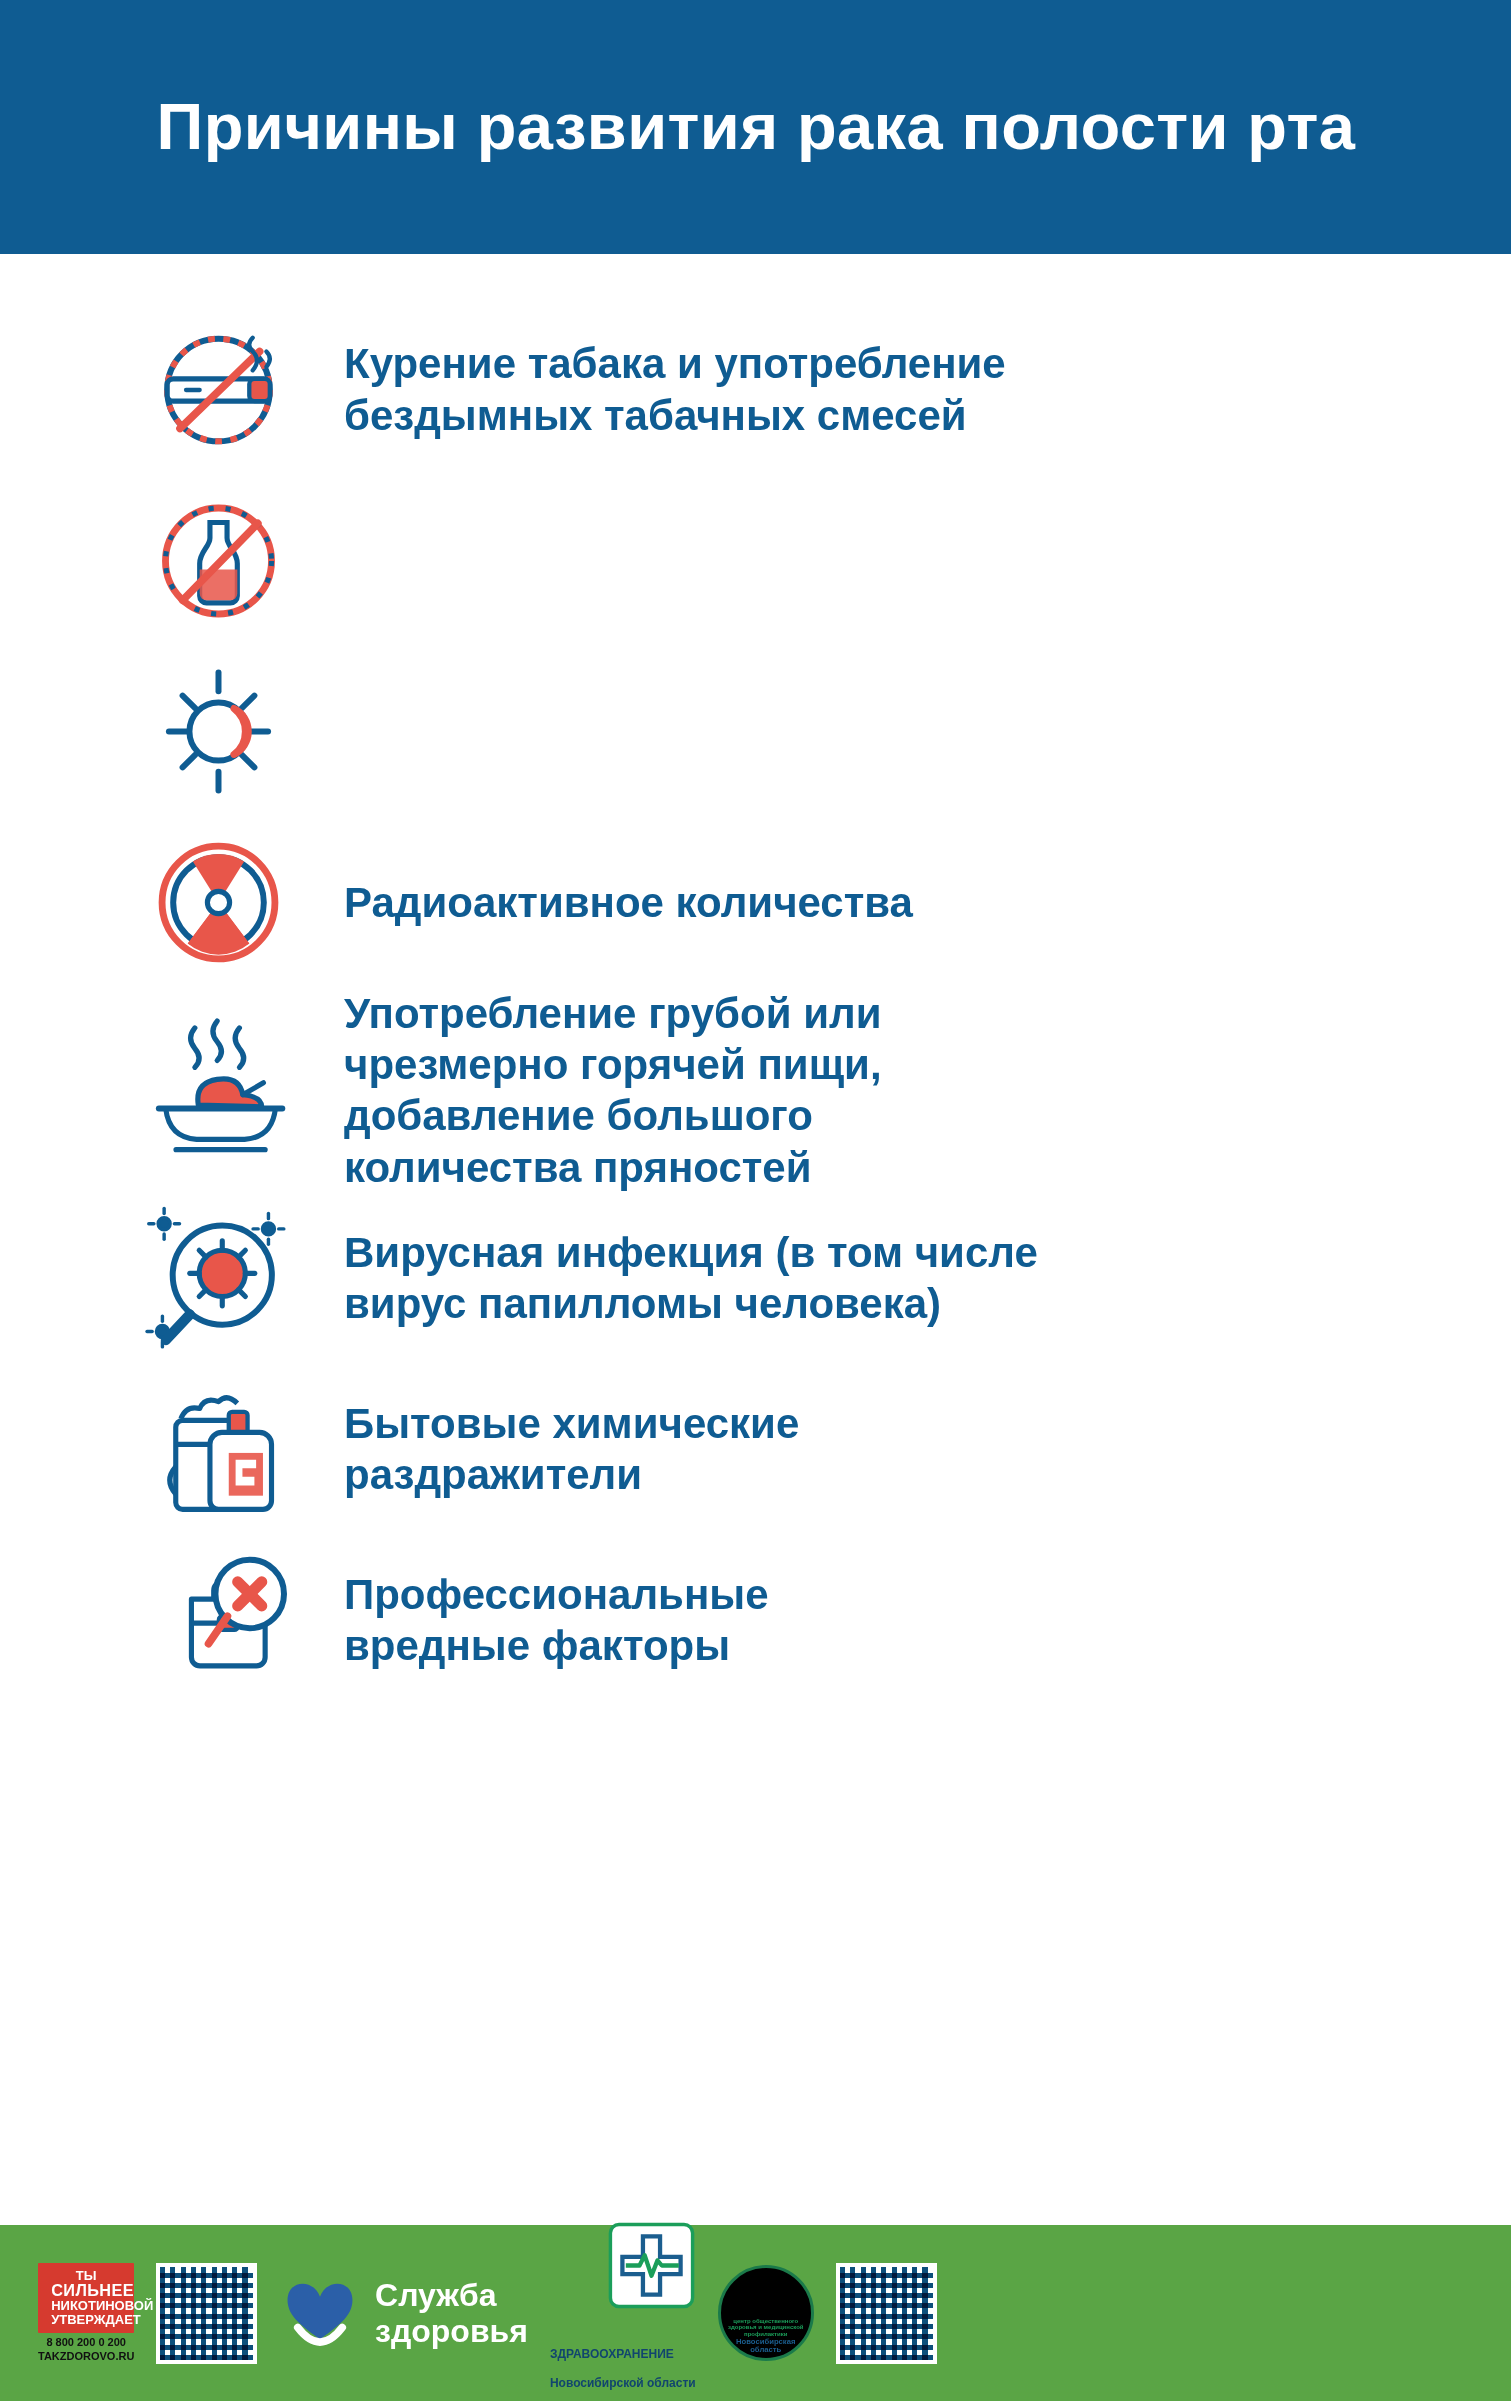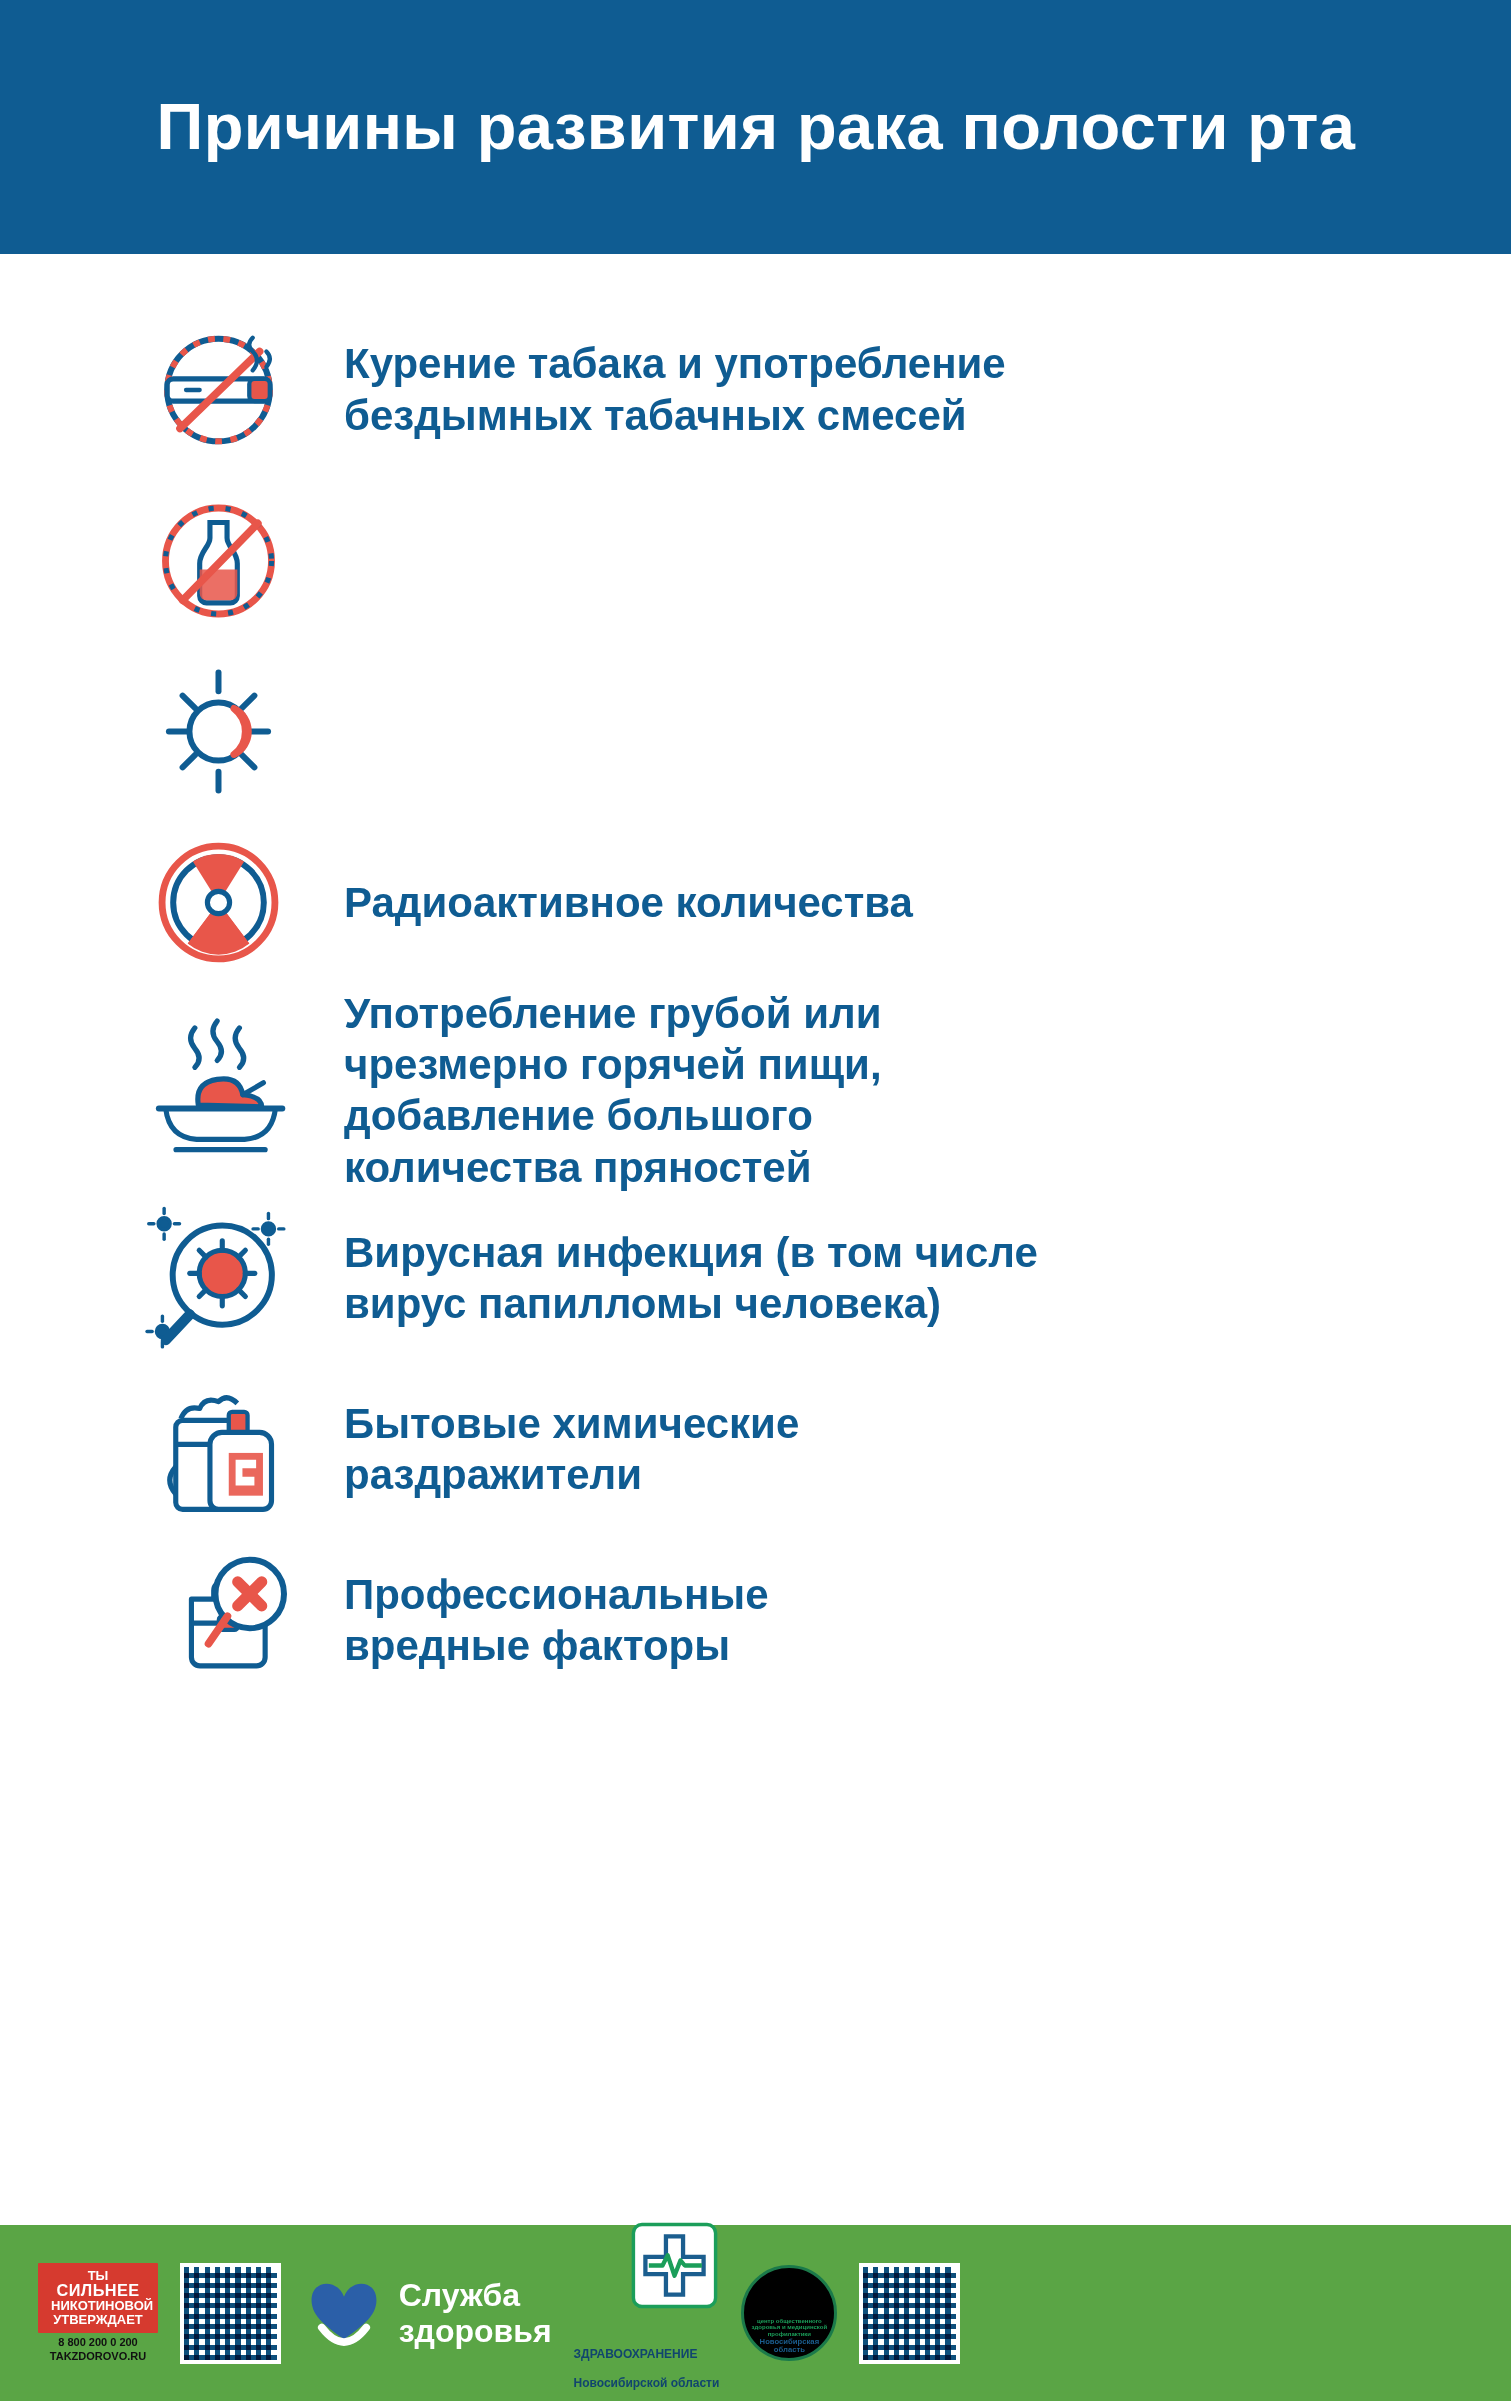--- a/index.html
+++ b/index.html
@@ -89,21 +89,21 @@
   }
   .tz-badge {
     background: #d63a2f;
     color: #ffffff;
     font-size: 13px;
     font-weight: bold;
     line-height: 1.05;
     text-align: center;
     padding: 6px 13px;
     border-radius: 1px;
-    width: 120px;
+    width: 96px;
     box-sizing: border-box;
   }
   .tz-badge .l2 { font-size: 16.3px; letter-spacing: 0.4px; }
   .tz-phone {
     color: #111111;
     font-size: 11px;
     font-weight: bold;
     text-align: center;
     line-height: 1.25;
   }

